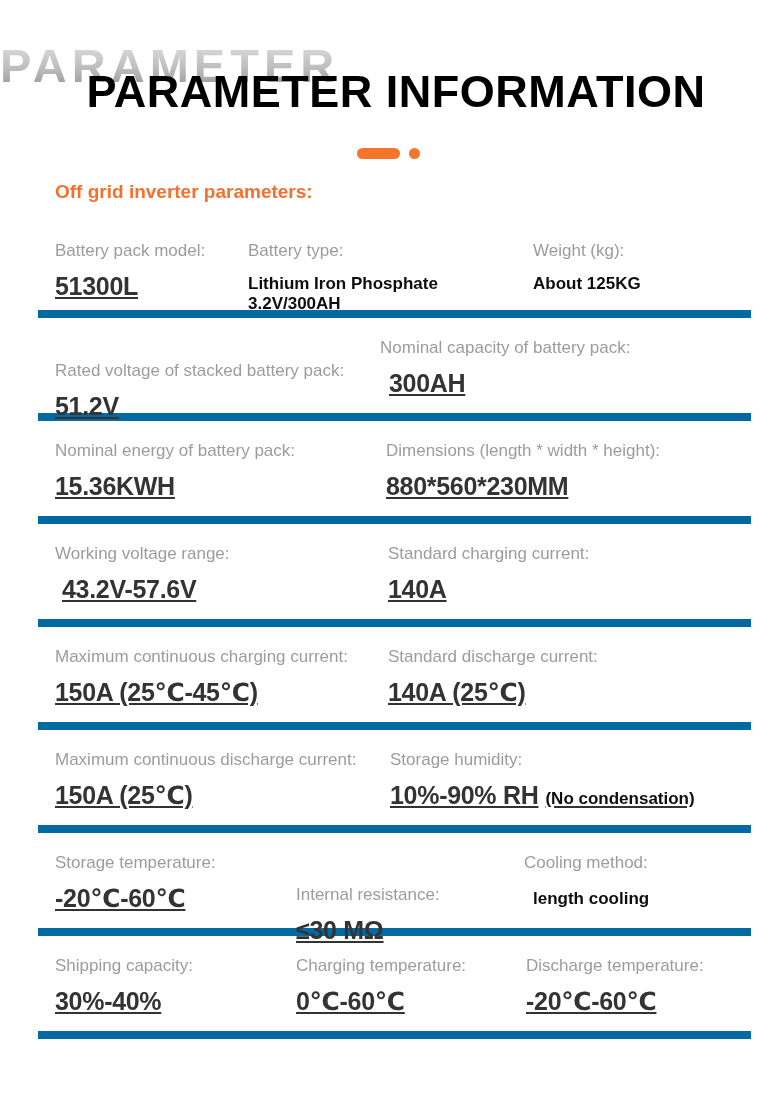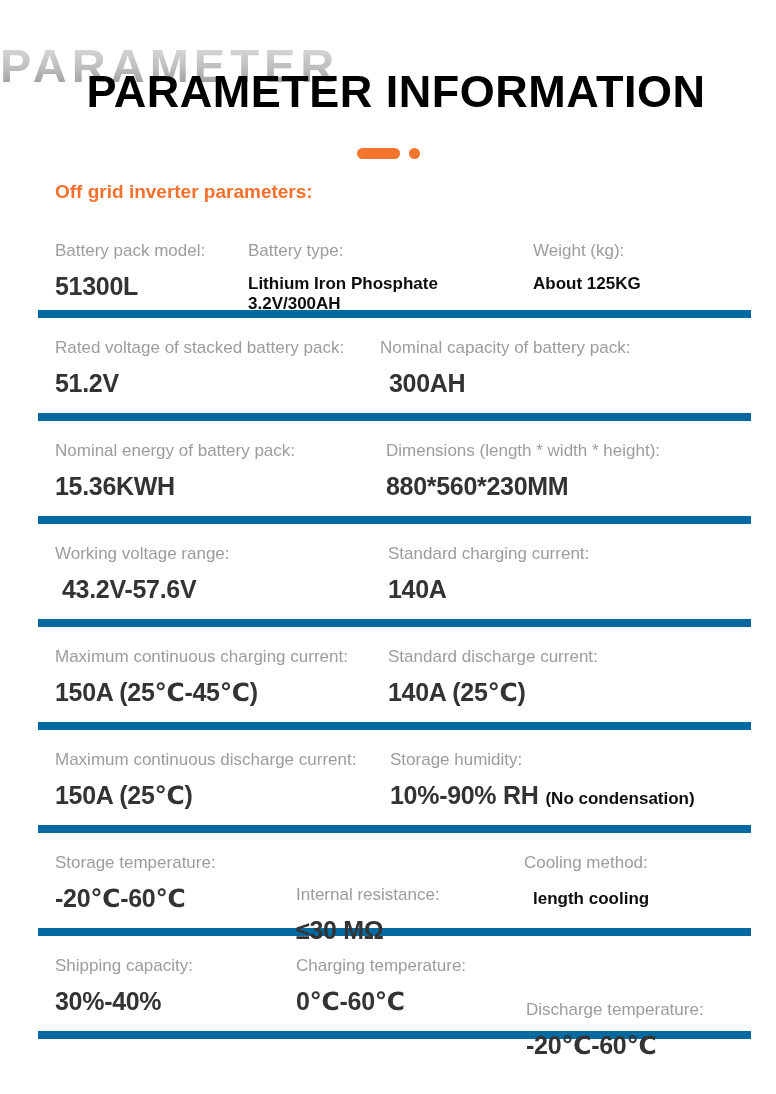--- a/index.html
+++ b/index.html
@@ -51,44 +51,44 @@
   .cell { position:absolute; top:0; }
   .lbl {
     margin-top:20px;
     font-size:17px; color:#9c9c9c;
     line-height:20px; white-space:nowrap;
   }
   .prow.first .lbl { margin-top:13px; }
   .val-big {
     margin-top:11px;
     font-size:25px; font-weight:bold; color:#333;
-    letter-spacing:-0.3px; white-space:nowrap;
+    letter-spacing:-0.3px; white-space:nowrap;text-decoration:underline;
   }
   .val-sm {
     margin-top:13px;
     font-size:17px; font-weight:bold; color:#0d0d0d;
     line-height:20px;
   }
   .wrap-215 { width:215px; white-space:normal; }
   .val-note {
     font-size:17px; font-weight:bold; color:#0d0d0d;
     letter-spacing:0; margin-left:7px;
   }
   .indent-7 { margin-left:7px; }
   .indent-9 { margin-left:9px; }
 
   
   .r1c1{left:17px;} .r1c2{left:210px;} .r1c3{left:495px;}
-  .r2c1{left:17px;} .r2c2{left:342px;}
+  .r2c1{left:17px;margin-top:23px;} .r2c2{left:342px;}
   .r3c1{left:17px;} .r3c2{left:348px;}
   .r4c1{left:17px;} .r4c2{left:350px;}
   .r5c1{left:17px;} .r5c2{left:350px;}
   .r6c1{left:17px;} .r6c2{left:352px;}
   .r7c1{left:17px;} .r7c2{left:258px;margin-top:32px;} .r7c3{left:486px;}
-  .r8c1{left:17px;} .r8c2{left:258px;} .r8c3{left:488px;margin-top:44px;}
+  .r8c1{left:17px;} .r8c2{left:258px;} .r8c3{left:488px;}
 </style>
 </head>
 <body>
 
 <div class="page">
 
   <div class="ghost-title">PARAMETER</div>
   <div class="main-title">PARAMETER INFORMATION</div>
 
   <div class="divider-group">

